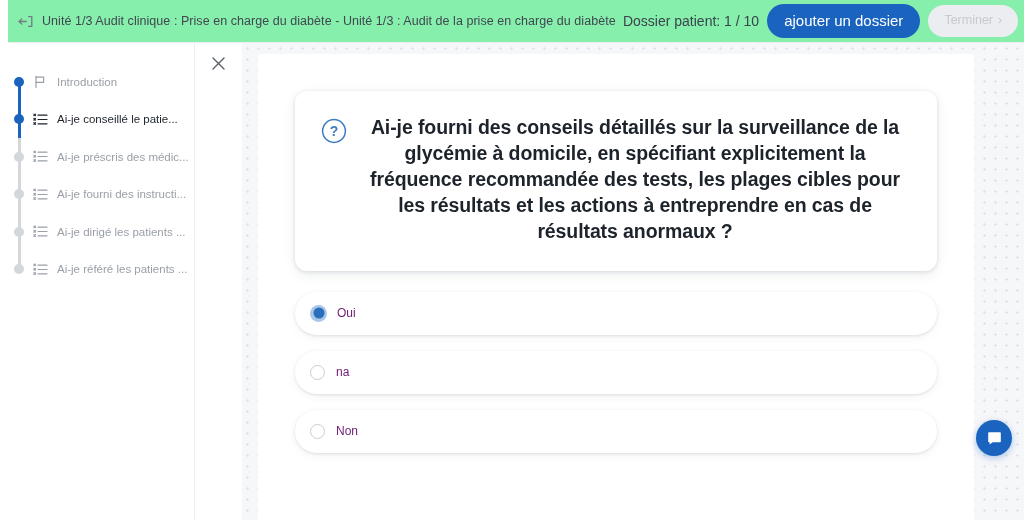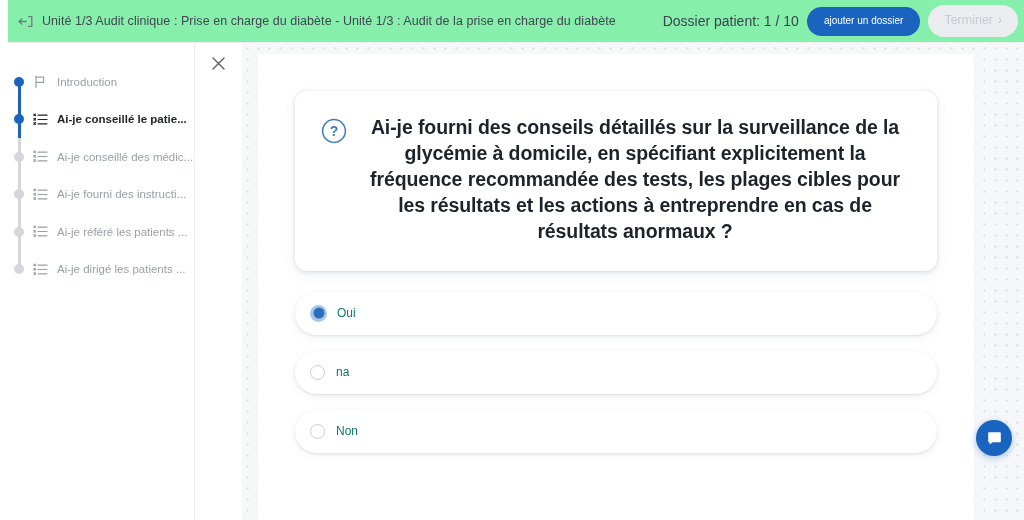--- a/index.html
+++ b/index.html
@@ -46,21 +46,21 @@
     flex: 0 0 auto;
   }
   .patient-count {
     font-size: 14px;
     color: #3c434d;
     white-space: nowrap;
   }
   .btn-add {
     background: #1a64c0;
     color: #ffffff;
-    font-size: 10px;
+    font-size: 15px;
     border: none;
     border-radius: 17px;
     padding: 9px 17px 10px;
     cursor: pointer;
     white-space: nowrap;
     line-height: 1;
   }
   .btn-finish {
     background: #ebedf0;
     color: #c6cad0;
@@ -125,21 +125,21 @@
     display: flex; align-items: center; justify-content: center;
   }
   .nav-label {
     font-size: 11.5px;
     color: #9aa0a8;
     white-space: nowrap;
     overflow: hidden;
     text-overflow: ellipsis;
     max-width: 140px;
   }
-  .nav-item.current .nav-label { color: #1d232b; font-weight: bold; }
+  .nav-item.current .nav-label { color: #1d232b; font-weight: normal; }
 
   
   .close-col {
     position: absolute;
     top: 43px; left: 195px;
     width: 47px; height: 477px;
     background: #ffffff;
   }
   .close-btn {
     position: absolute;
@@ -215,21 +215,21 @@
   }
   .option.selected .radio::after {
     content: "";
     position: absolute;
     left: 50%; top: 50%;
     transform: translate(-50%, -50%);
     width: 11px; height: 11px;
     border-radius: 50%;
     background: #2a6dbd;
   }
-  .opt-label { font-size: 12px; color: #0f766e; }
+  .opt-label { font-size: 12px; color: #701a75; }
 
   
   .chat-fab {
     position: absolute;
     right: 12px; bottom: 64px;
     width: 36px; height: 36px;
     border-radius: 50%;
     background: #1a64c0;
     display: flex; align-items: center; justify-content: center;
     cursor: pointer;
@@ -292,21 +292,21 @@
       <span class="nav-icon">
         <svg width="15" height="15" viewBox="0 0 15 15" fill="none" stroke="#9aa0a8" stroke-width="1.2" stroke-linecap="round">
           <path d="M.9 2.1l1.6 1.6M2.5 2.1l-1.6 1.6"></path>
           <path d="M5 3.2h9"></path>
           <path d="M.9 6.4l1.6 1.6M2.5 6.4l-1.6 1.6"></path>
           <path d="M5 7.5h9"></path>
           <path d="M.9 10.700000000000001l1.6 1.6M2.5 10.700000000000001l-1.6 1.6"></path>
           <path d="M5 11.8h9"></path>
         </svg>
       </span>
-      <span class="nav-label">Ai-je conseillé des médic...</span>
+      <span class="nav-label">Ai-je préscris des médic...</span>
     </div>
     <div class="nav-item">
       <span class="rail"></span>
       <span class="dot"></span>
       <span class="nav-icon">
         <svg width="15" height="15" viewBox="0 0 15 15" fill="none" stroke="#9aa0a8" stroke-width="1.2" stroke-linecap="round">
           <path d="M.9 2.1l1.6 1.6M2.5 2.1l-1.6 1.6"></path>
           <path d="M5 3.2h9"></path>
           <path d="M.9 6.4l1.6 1.6M2.5 6.4l-1.6 1.6"></path>
           <path d="M5 7.5h9"></path>
@@ -322,36 +322,36 @@
       <span class="nav-icon">
         <svg width="15" height="15" viewBox="0 0 15 15" fill="none" stroke="#9aa0a8" stroke-width="1.2" stroke-linecap="round">
           <path d="M.9 2.1l1.6 1.6M2.5 2.1l-1.6 1.6"></path>
           <path d="M5 3.2h9"></path>
           <path d="M.9 6.4l1.6 1.6M2.5 6.4l-1.6 1.6"></path>
           <path d="M5 7.5h9"></path>
           <path d="M.9 10.700000000000001l1.6 1.6M2.5 10.700000000000001l-1.6 1.6"></path>
           <path d="M5 11.8h9"></path>
         </svg>
       </span>
-      <span class="nav-label">Ai-je référé les patients ...</span>
+      <span class="nav-label">Ai-je dirigé les patients ...</span>
     </div>
     <div class="nav-item">
       <span class="rail"></span>
       <span class="dot"></span>
       <span class="nav-icon">
         <svg width="15" height="15" viewBox="0 0 15 15" fill="none" stroke="#9aa0a8" stroke-width="1.2" stroke-linecap="round">
           <path d="M.9 2.1l1.6 1.6M2.5 2.1l-1.6 1.6"></path>
           <path d="M5 3.2h9"></path>
           <path d="M.9 6.4l1.6 1.6M2.5 6.4l-1.6 1.6"></path>
           <path d="M5 7.5h9"></path>
           <path d="M.9 10.700000000000001l1.6 1.6M2.5 10.700000000000001l-1.6 1.6"></path>
           <path d="M5 11.8h9"></path>
         </svg>
       </span>
-      <span class="nav-label">Ai-je dirigé les patients ...</span>
+      <span class="nav-label">Ai-je référé les patients ...</span>
     </div>
   </div>
 
 <div class="close-col">
   <div class="close-btn">
     <svg width="15" height="15" viewBox="0 0 15 15" stroke="#5a6069" stroke-width="1.4" stroke-linecap="round">
       <path d="M2 2 13 13M13 2 2 13"></path>
     </svg>
   </div>
 </div>

